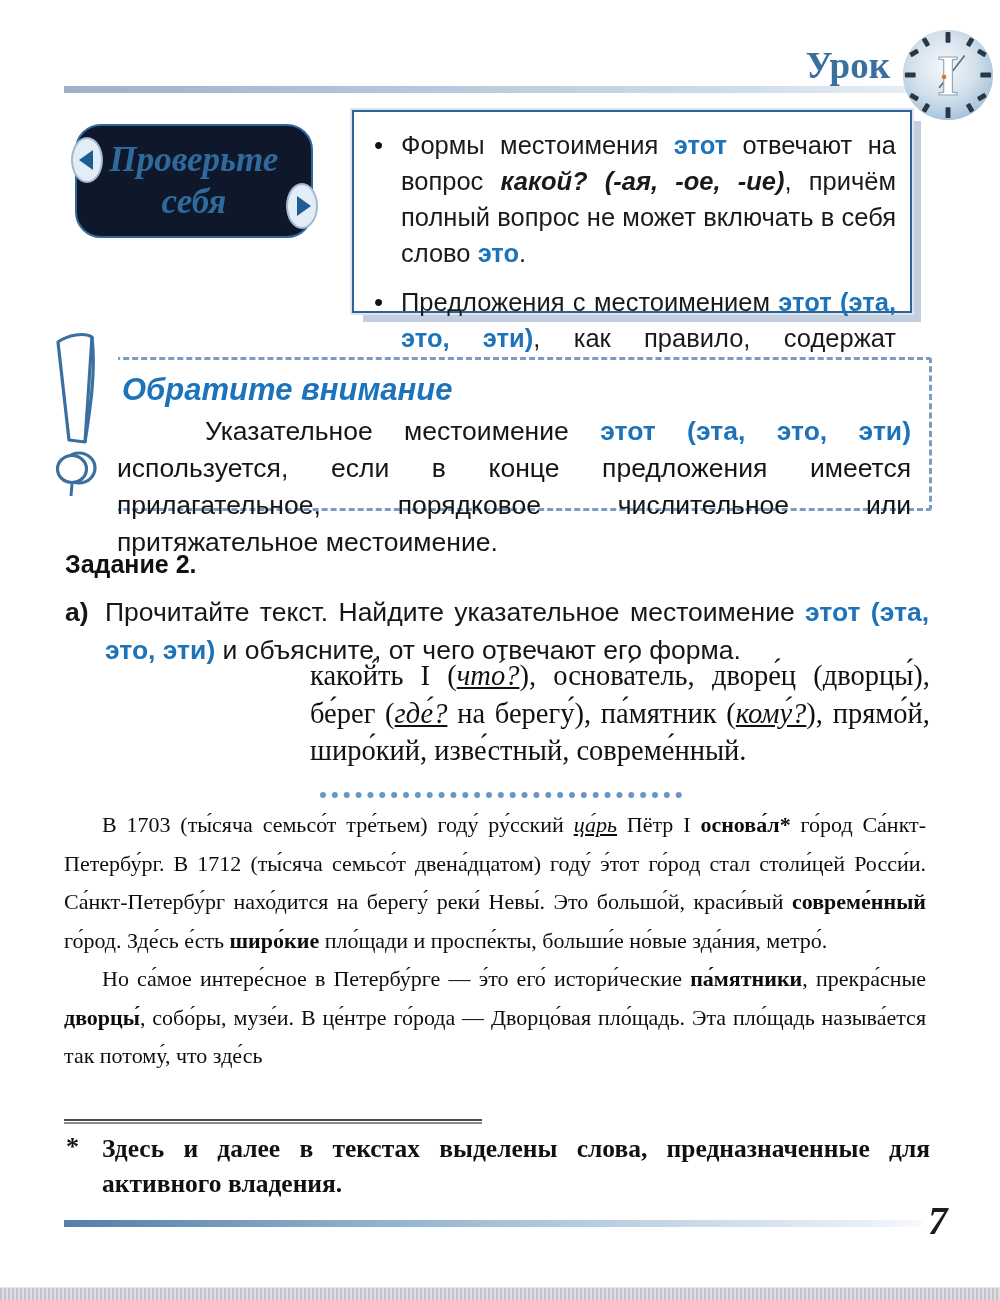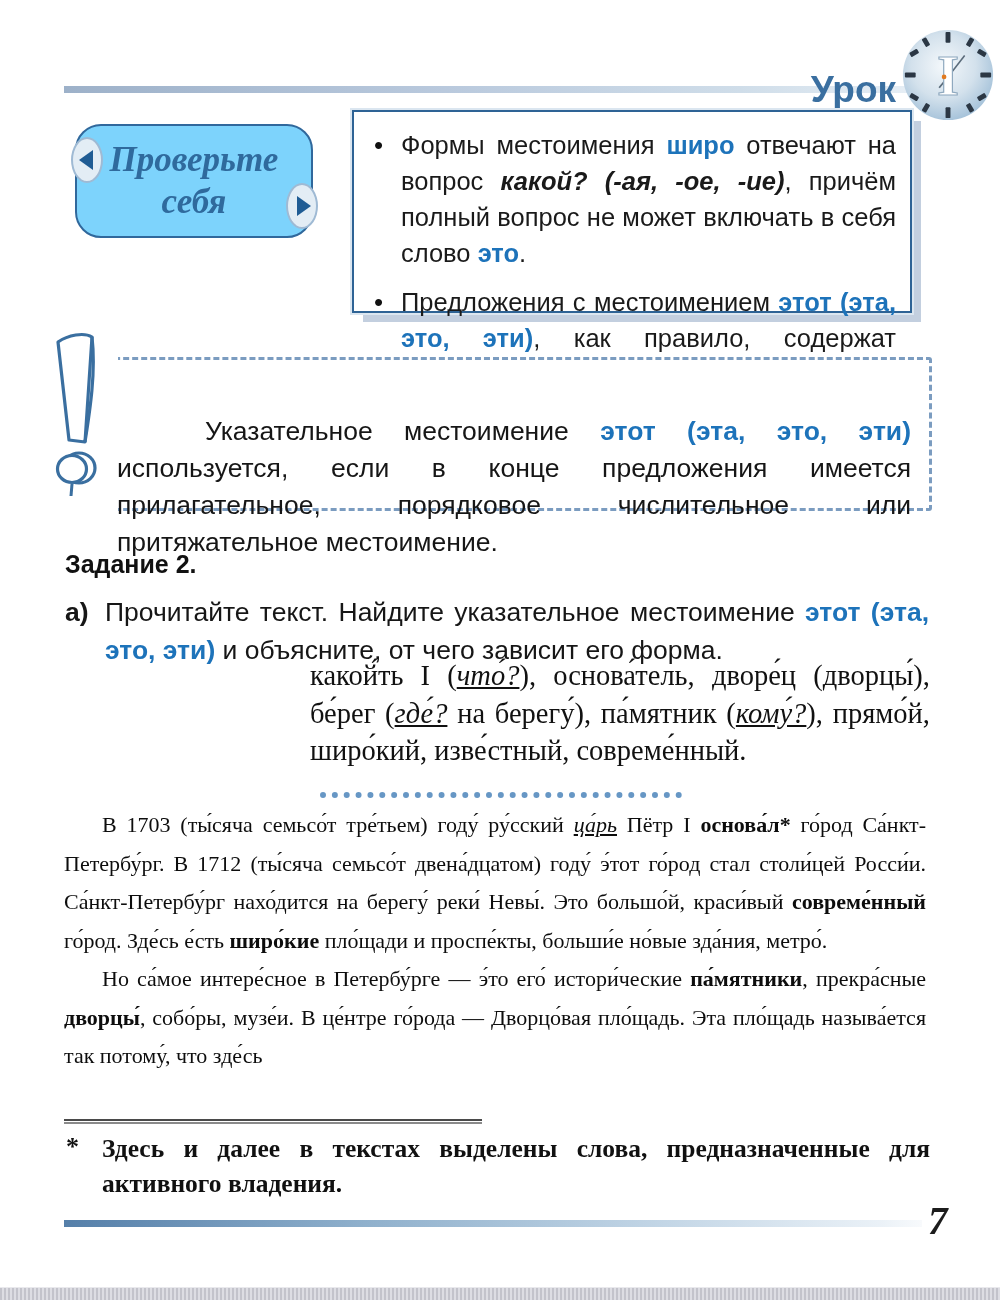--- a/index.html
+++ b/index.html
@@ -8,27 +8,27 @@
     --script:#2f6a9d;
     --ink:#111;
   }
   *{margin:0;padding:0;box-sizing:border-box;}
   body{background:#fff;font-family:"Liberation Serif",serif;}
   .page{position:relative;width:1000px;height:1300px;background:#ffffff;overflow:hidden;}
 
   
   .top-rule{position:absolute;left:64px;top:86px;width:846px;height:7px;
     background:linear-gradient(to right,#9db1c9,#b9c9dd 45%,#cfdde9 80%,#e6eef5);}
-  .lesson-label{position:absolute;right:104px;top:44px;font-family:Liberation Sans, sans-serif;
-    font-weight:bold;font-size:37px;color:#3a6fa0;margin-top:25px;}
+  .lesson-label{position:absolute;right:110px;top:44px;font-family:Liberation Serif, serif;
+    font-weight:bold;font-size:37px;color:#3a6fa0;}
   .clock{position:absolute;left:899px;top:26px;width:98px;height:98px;}
 
   
   .check-box{position:absolute;left:75px;top:124px;width:238px;height:114px;
-    border:2.5px solid #30689c;border-radius:26px;background:#7dd3fc;
+    border:2.5px solid #30689c;border-radius:26px;background:#0f172a;
     display:flex;flex-direction:column;align-items:center;justify-content:center;}
   .check-box .line{font-family:"Liberation Serif",serif;font-style:italic;font-weight:bold;
     font-size:35px;line-height:42px;color:var(--script);}
   .nav-oval{position:absolute;width:32px;height:46px;border-radius:50%;
     background:#e3edf5;border:2px solid #9fbad4;display:flex;align-items:center;justify-content:center;cursor:pointer;}
   .nav-prev{left:71px;top:137px;}
   .nav-next{left:286px;top:183px;}
   .tri{width:0;height:0;border-top:10px solid transparent;border-bottom:10px solid transparent;}
   .tri-left{border-right:14px solid #1f5c94;margin-right:3px;}
   .tri-right{border-left:14px solid #1f5c94;margin-left:3px;}
@@ -143,44 +143,45 @@
   <div class="nav-oval nav-prev">
     <span class="tri tri-left"></span>
   </div>
   <div class="nav-oval nav-next">
     <span class="tri tri-right"></span>
   </div>
 
   <div class="info-box">
     <div class="bullet">
       <span class="dot">•</span>
-      <div class="btext"><span>Формы местоимения </span><span class="seg-blue">широ</span><span> отвечают на вопрос </span><span class="seg-bi">какой? (-ая, -ое, -ие)</span><span>, причём полный вопрос не может включать в себя слово </span><span class="seg-blue">это</span><span>.</span></div>
+      <div class="btext"><span>Формы местоимения </span><span class="seg-blue">этот</span><span> отвечают на вопрос </span><span class="seg-bi">какой? (-ая, -ое, -ие)</span><span>, причём полный вопрос не может включать в себя слово </span><span class="seg-blue">это</span><span>.</span></div>
     </div>
     <div class="bullet">
       <span class="dot">•</span>
       <div class="btext"><span>Предложения с местоимением </span><span class="seg-blue">этот (эта, это, эти)</span><span>, как правило, содержат глаголы.</span></div>
     </div>
   </div>
 
   <div class="attn-box"></div>
   <svg class="excl-icon" viewBox="0 0 82 182">
     <g fill="#ffffff" stroke="#3a6fa0" stroke-width="3.2" stroke-linejoin="round">
       <path d="M22 12 C32 5 48 2 56 7 L49 112 L33 110 Z"></path>
       <path d="M56 7 C60 42 54 80 49 112" fill="none"></path>
       <ellipse cx="43" cy="138" rx="16" ry="15"></ellipse>
     </g>
     <ellipse cx="36" cy="139" rx="14.5" ry="13.5" fill="#ffffff" stroke="#3a6fa0" stroke-width="3.2"></ellipse>
     <path d="M36 154 L35 166" stroke="#3a6fa0" stroke-width="3" fill="none"></path>
   </svg>
+  <div class="attn-title">Обратите внимание</div>
   <div class="attn-body"><span>Указательное местоимение </span><span class="seg-blue">этот (эта, это, эти)</span><span> используется, если в конце предложения имеется прилагательное, порядковое числительное или притяжательное местоимение.</span></div>
 
   <div class="task-heading">Задание 2.</div>
   <div class="task-item">
     <span class="item-label">а)</span>
-    <span><span>Прочитайте текст. Найдите указательное местоимение </span><span class="seg-blue">этот (эта, это, эти)</span><span> и объясните, от чего зависит его форма.</span></span>
+    <span><span>Прочитайте текст. Найдите указательное местоимение </span><span class="seg-blue">этот (эта, это, эти)</span><span> и объясните, от чего отвечают его форма.</span></span>
   </div>
 
   <div class="new-words-body"><span>какой́ть I (</span><span class="seg-i">что́?</span><span>), основа́тель, дворе́ц (дворцы́), бе́рег (</span><span class="seg-i">где́?</span><span> на берегу́), па́мятник (</span><span class="seg-i">кому́?</span><span>), прямо́й, широ́кий, изве́стный, совреме́нный.</span></div>
 
   <div class="dotted-divider"></div>
 
   <div class="main-text">
     <p><span>В 1703 (ты́сяча семьсо́т тре́тьем) году́ ру́сский </span><span class="seg-i">ца́рь</span><span> Пётр I </span><span class="seg-b">основа́л*</span><span> го́род Са́нкт-Петербу́рг. В 1712 (ты́сяча семьсо́т двена́дцатом) году́ э́тот го́род стал столи́цей Росси́и. Са́нкт-Петербу́рг нахо́дится на берегу́ реки́ Невы́. Это большо́й, краси́вый </span><span class="seg-b">совреме́нный</span><span> го́род. Зде́сь е́сть </span><span class="seg-b">широ́кие</span><span> пло́щади и проспе́кты, больши́е но́вые зда́ния, метро́.</span></p>
     <p><span>Но са́мое интере́сное в Петербу́рге — э́то его́ истори́ческие </span><span class="seg-b">па́мятники</span><span>, прекра́сные </span><span class="seg-b">дворцы́</span><span>, собо́ры, музе́и. В це́нтре го́рода — Дворцо́вая пло́щадь. Эта пло́щадь называ́ется так потому́, что зде́сь</span></p>
   </div>

